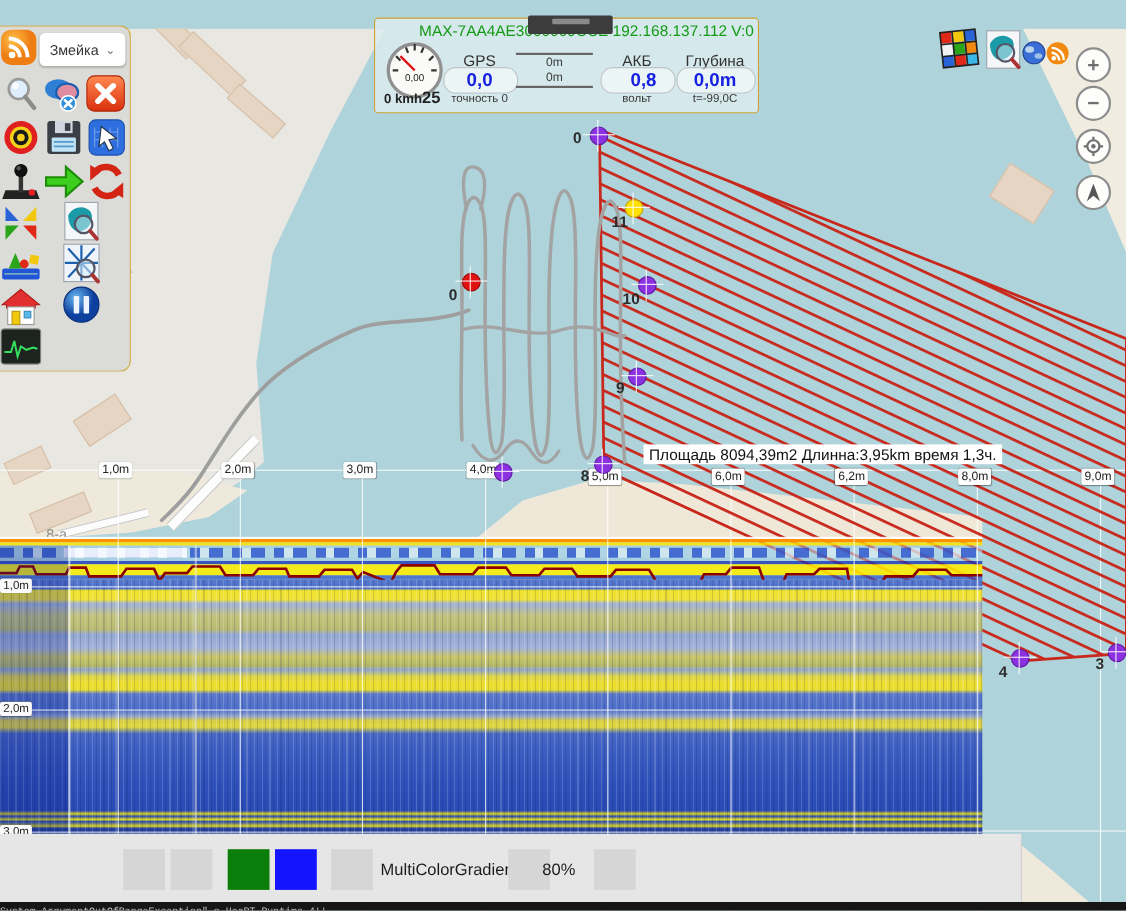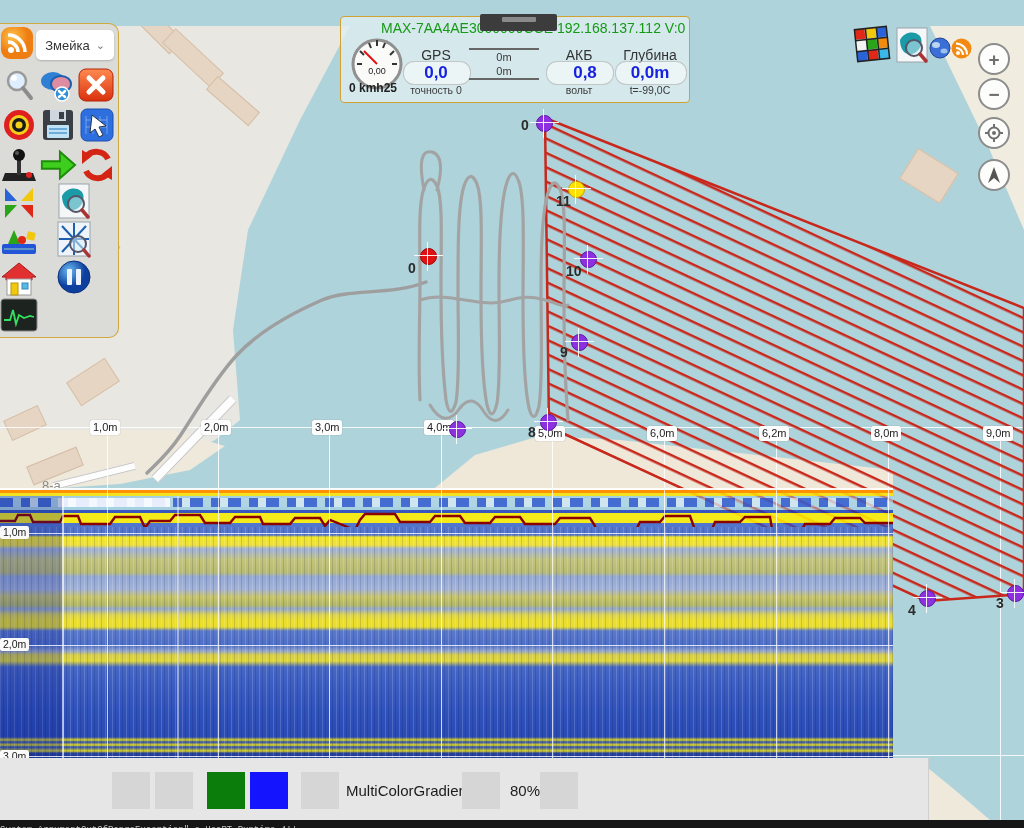--- a/index.html
+++ b/index.html
@@ -137,20 +137,21 @@
     <div class="abs wp" style="left:571px;top:308px;background:#8b31e0;border:1px solid #5c17a0"></div>
     <div class="abs wp-label" style="left:560px;top:318px">9</div>
     <div class="abs wp" style="left:540px;top:388px;background:#8b31e0;border:1px solid #5c17a0"></div>
     <div class="abs wp-label" style="left:528px;top:398px">8</div>
     <div class="abs wp" style="left:449px;top:395px;background:#8b31e0;border:1px solid #5c17a0"></div>
     <div class="abs wp" style="left:919px;top:564px;background:#8b31e0;border:1px solid #5c17a0"></div>
     <div class="abs wp-label" style="left:908px;top:576px">4</div>
     <div class="abs wp" style="left:1007px;top:559px;background:#8b31e0;border:1px solid #5c17a0"></div>
     <div class="abs wp-label" style="left:996px;top:569px">3</div>
 
+    <div class="abs area-label" style="left:585px;top:378px">Площадь 8094,39m2 Длинна:3,95km время 1,3ч.</div>
 
     <div class="abs ruler-label" style="left:90px;top:394px">1,0m</div>
     <div class="abs ruler-label" style="left:201px;top:394px">2,0m</div>
     <div class="abs ruler-label" style="left:312px;top:394px">3,0m</div>
     <div class="abs ruler-label" style="left:424px;top:394px">4,0m</div>
     <div class="abs ruler-label" style="left:535px;top:400px">5,0m</div>
     <div class="abs ruler-label" style="left:647px;top:400px">6,0m</div>
     <div class="abs ruler-label" style="left:759px;top:400px">6,2m</div>
     <div class="abs ruler-label" style="left:871px;top:400px">8,0m</div>
     <div class="abs ruler-label" style="left:983px;top:400px">9,0m</div>
@@ -386,21 +387,21 @@
         <line x1="22" y1="7" x2="24" y2="12"></line>
           <line x1="30" y1="4" x2="30" y2="10"></line>
         <line x1="38" y1="7" x2="36" y2="12"></line>
           <line x1="47" y1="15" x2="43" y2="19"></line>
         <line x1="50" y1="28" x2="45" y2="28"></line>
       </g>
       <line x1="30" y1="28" x2="17" y2="15" stroke="#e01010" stroke-width="2"></line>
       <text x="30" y="38" font-size="9" text-anchor="middle" fill="#222" font-family="Liberation Sans,sans-serif">0,00</text>
     </svg>
     <div class="abs" style="left:8px;top:64px;font-size:12px;font-weight:bold;color:#222">
-      <span>0 kmh</span><span style="font-size:12px">25</span>
+      <span>0 kmh</span><span style="font-size:15px">25</span>
     </div>
 
     <div class="abs sp-label" style="left:62px;top:30px;width:66px">GPS</div>
     <div class="abs pill" style="left:62px;top:44px;width:66px;height:22px"></div>
     <div class="abs sp-value" style="left:62px;top:46px;width:66px">0,0</div>
     <div class="abs sp-sub" style="left:56px;top:67px;width:78px">точность 0</div>
 
     <div class="abs hline" style="left:128px;top:31px;width:70px"></div>
     <div class="abs sp-sub" style="left:128px;top:34px;width:70px;font-size:11px">0m</div>
     <div class="abs sp-sub" style="left:128px;top:48px;width:70px;font-size:11px">0m</div>
@@ -485,21 +486,21 @@
   </div>
 
   <div class="abs bottom-bar">
     <div class="abs swatch" style="left: 112px; background: rgb(214, 214, 214);"></div>
     <div class="abs swatch" style="left: 155px; background: rgb(214, 214, 214);"></div>
     <div class="abs swatch" style="left: 207px; background: rgb(11, 125, 11);"></div>
     <div class="abs swatch" style="left: 250px; background: rgb(20, 20, 255);"></div>
     <div class="abs swatch" style="left: 301px; background: rgb(214, 214, 214);"></div>
     <div class="abs bb-label" style="left:346px">MultiColorGradient</div>
     <div class="abs swatch" style="left: 462px; background: rgb(214, 214, 214);"></div>
-    <div class="abs bb-label" style="left:510px">80%</div>
+    <div class="abs bb-label" style="left:493px">80%</div>
     <div class="abs swatch" style="left: 540px; background: rgb(214, 214, 214);"></div>
   </div>
 
   <div class="abs console-strip">
     <span>System.ArgumentOutOfRangeException" о HeaRT Runtime 4!!</span>
   </div>
 
 
 </div>
 

